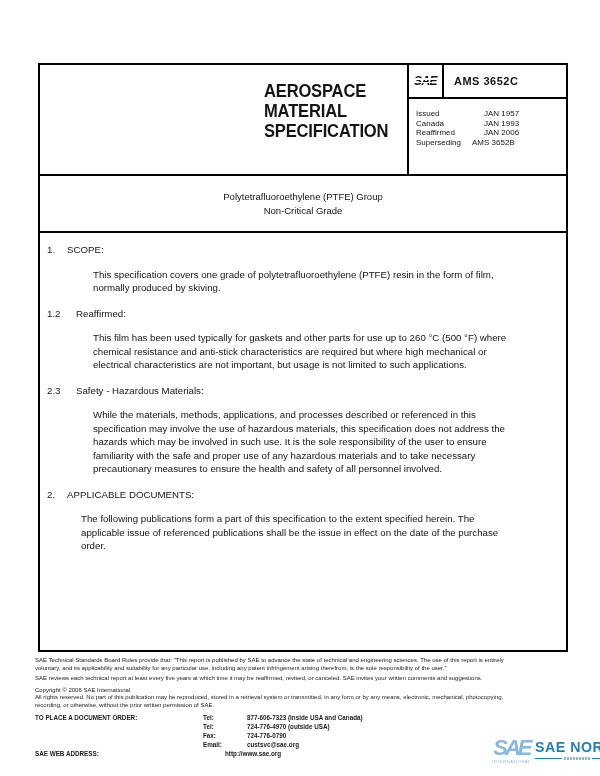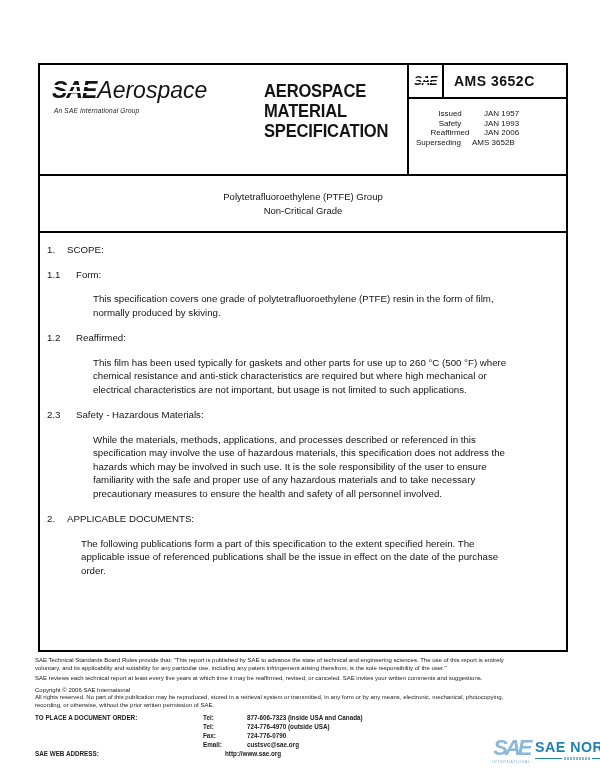--- a/index.html
+++ b/index.html
@@ -34,23 +34,23 @@
   }
   .head-right{position:absolute;top:0;bottom:0;left:367px;right:0;border-left:2px solid #000;}
   .badge-row{height:32px;border-bottom:2px solid #000;display:flex;align-items:stretch;}
   .badge-cell{
     width:33px;border-right:2px solid #000;display:flex;align-items:center;
     justify-content:center;flex:0 0 auto;
   }
   .sae-small{position:relative;font-size:12px;font-weight:bold;font-style:italic;letter-spacing:-0.5px;}
   .sae-small .stripe{position:absolute;left:0;right:0;height:1.5px;background:#fff;}
   .sae-small .ss1{top:4px;} .sae-small .ss2{top:7.5px;}
-  .doc-number{display:flex;align-items:center;padding-left:10px;font-size:14px;font-weight:bold;letter-spacing:0.5px;}
+  .doc-number{display:flex;align-items:center;padding-left:10px;font-size:11px;font-weight:bold;letter-spacing:0.5px;}
   .revisions{padding:10px 0 0 7px;font-size:8px;line-height:9.5px;}
-  .rev-row{display:flex;text-align:center;}
+  .rev-row{display:flex;}
   .rev-row .lbl{width:68px;flex:0 0 auto;}
   .sup-row{display:flex;}
   .sup-row .lbl{width:56px;flex:0 0 auto;}
   
   .title-band{
     height:57px;border-bottom:2px solid #000;box-sizing:border-box;
     display:flex;flex-direction:column;align-items:center;justify-content:center;
     font-size:9.5px;line-height:13.5px;text-align:center;
   }
   
@@ -84,46 +84,40 @@
   .wm-tagline{display:flex;align-items:center;margin-top:2px;height:3px;}
   .wm-line{flex:1;height:1px;}
   .wm-dashes{width:26px;height:3px;margin:0 2px;}
 </style>
 </head>
 <body>
 
 <div class="doc-frame">
 
   <div class="header-row">
-    <div class="brand">
-      <div class="brand-line">
-        <span class="sae-wordmark"><span>SAE</span><span class="stripe s1"></span><span class="stripe s2"></span></span><span class="aero-wordmark">Aerospace</span>
-      </div>
-      <div class="brand-tagline">An SAE International Group</div>
-    </div>
 
     <div class="doc-type">AEROSPACE
 MATERIAL
 SPECIFICATION</div>
 
     <div class="head-right">
       <div class="badge-row">
         <div class="badge-cell">
           <span class="sae-small"><span>SAE</span><span class="stripe ss1"></span><span class="stripe ss2"></span></span>
         </div>
         <div class="doc-number">AMS 3652C</div>
       </div>
       <div class="revisions">
         <div id="revision-rows">
             <div class="rev-row">
               <span class="lbl">Issued</span>
               <span class="val">JAN 1957</span>
             </div>
             <div class="rev-row">
-              <span class="lbl">Safety</span>
+              <span class="lbl">Canada</span>
               <span class="val">JAN 1993</span>
             </div>
             <div class="rev-row">
               <span class="lbl">Reaffirmed</span>
               <span class="val">JAN 2006</span>
             </div>
           </div>
         <div class="sup-row">
           <span class="lbl">Superseding</span>
           <span class="val">AMS 3652B</span>
@@ -138,24 +132,20 @@
   </div>
 
   <div class="main-content" id="sections">
       <div class="sec">
         <div class="sec-head sec-l1">
           <span class="sec-num">1.</span>
           <span class="sec-title">SCOPE:</span>
         </div>
       </div>
       <div class="sec">
-        <div class="sec-head sec-l2">
-          <span class="sec-num">1.1</span>
-          <span class="sec-title">Form:</span>
-        </div>
         <div class="sec-para ind-l2">This specification covers one grade of polytetrafluoroethylene (PTFE) resin in the form of film,
 normally produced by skiving.</div>
       </div>
       <div class="sec">
         <div class="sec-head sec-l2">
           <span class="sec-num">1.2</span>
           <span class="sec-title">Reaffirmed:</span>
         </div>
         <div class="sec-para ind-l2">This film has been used typically for gaskets and other parts for use up to 260 °C (500 °F) where
 chemical resistance and anti-stick characteristics are required but where high mechanical or

